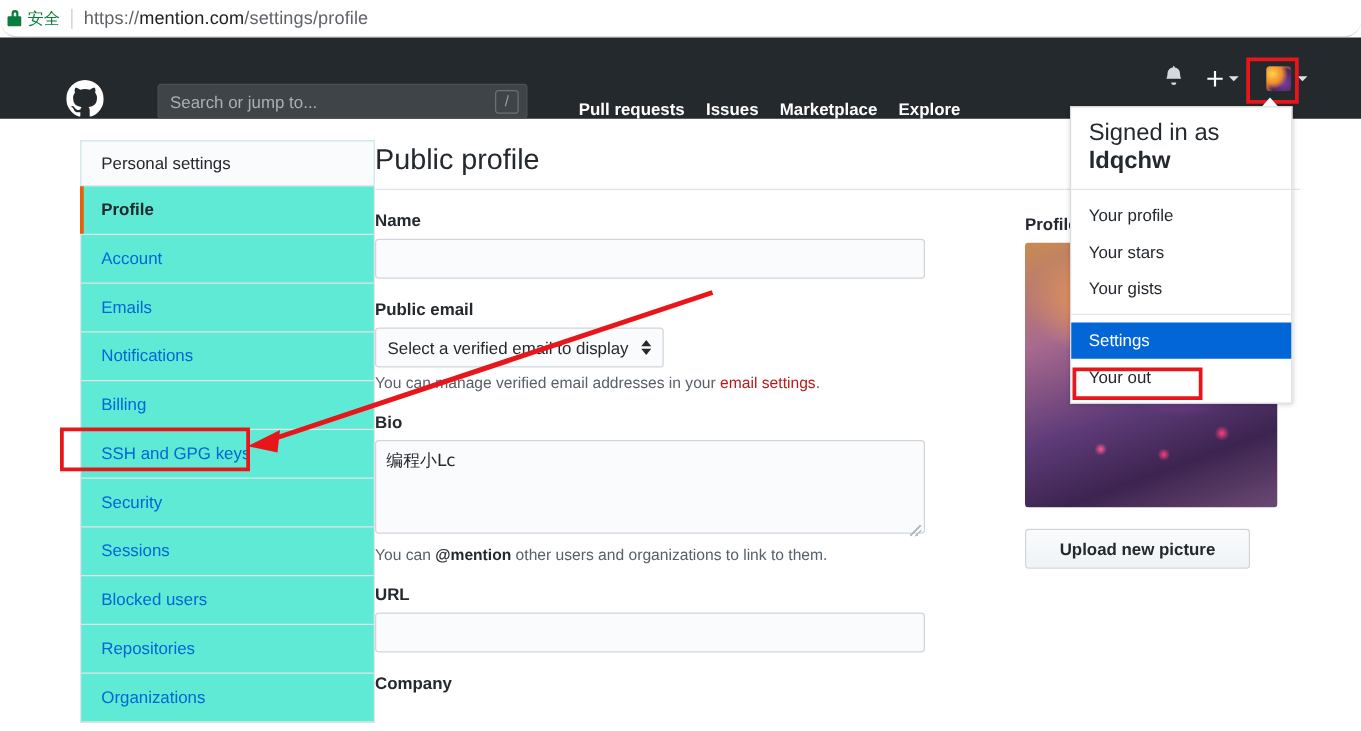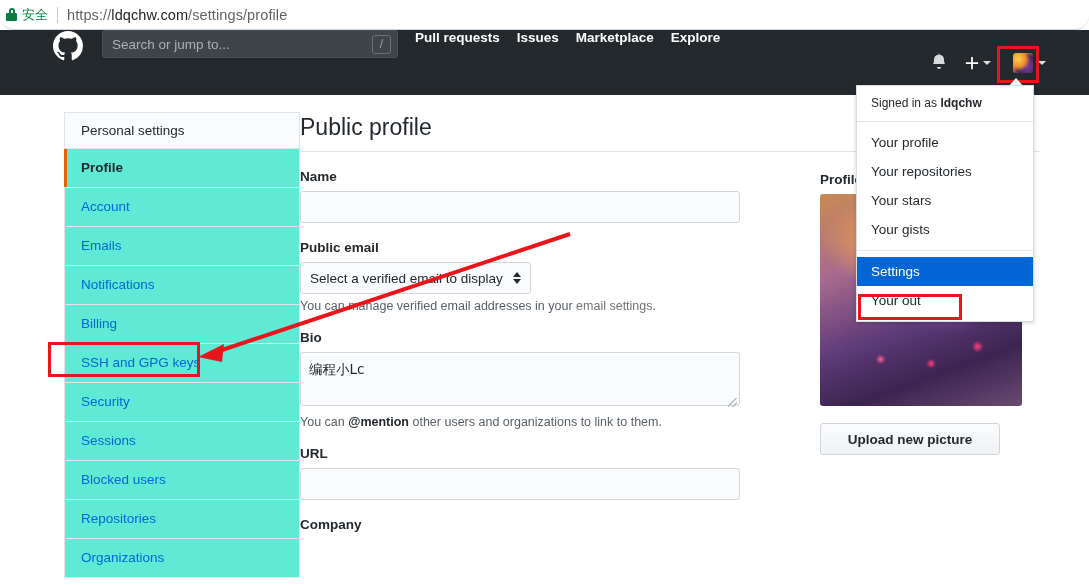--- a/index.html
+++ b/index.html
@@ -41,21 +41,21 @@
   }
   .url-text { font-size: 14.5px; letter-spacing: .1px; }
   .url-scheme { color: #5f6368; }
   .url-host { color: #202124; }
   .url-path { color: #5f6368; }
 
   
   .gh-header {
     position: absolute; top: 30px; left: 0; width: 1089px; height: 65px;
     background: #24292e;
-    display: flex; align-items: flex-start;
+    display: flex; align-items: flex-end; gap: 24px;
   }
   .gh-logo {
     margin-left: 52px; width: 32px; height: 32px;
     display: flex; align-items: center; justify-content: center;
   }
   .gh-search {
     margin-left: 18px; width: 296px; height: 28px;
     background: #3f4448; border: 1px solid #4a5055; border-radius: 3px;
     display: flex; align-items: center; padding: 0 6px 0 9px;
   }
@@ -103,21 +103,21 @@
   }
 
   
   .dropdown {
     position: absolute; left: 856px; top: 85px; width: 178px;
     background: #ffffff; border: 1px solid #d9dde1;
     box-shadow: 0 1px 4px rgba(0,0,0,.18);
     z-index: 40;
   }
   .dd-header {
-    padding: 10px 14px 11px; font-size: 12px; color: #24292e;
+    padding: 10px 14px 11px; font-size: 19px; color: #24292e;
     border-bottom: 1px solid #e3e6e9;
   }
   .dd-header b { font-weight: bold; }
   .dd-group { padding: 6px 0; border-bottom: 1px solid #e3e6e9; }
   .dd-group:last-child { border-bottom: none; }
   .dd-item {
     display: block; padding: 5px 14px; font-size: 13.5px;
     color: #24292e; text-decoration: none; line-height: 19px;
   }
   .dd-item.selected { background: #0366d6; color: #ffffff; }
@@ -183,24 +183,24 @@
     position: absolute; right: 9px; top: 50%; transform: translateY(-50%);
     display: flex; flex-direction: column; gap: 2px;
   }
   .select-arrows i {
     width: 0; height: 0; display: block;
     border-left: 4px solid transparent; border-right: 4px solid transparent;
   }
   .select-arrows i.up { border-bottom: 5px solid #24292e; }
   .select-arrows i.dn { border-top: 5px solid #24292e; }
   .help-text { font-size: 12.5px; color: #586069; margin-top: 5px; }
-  .help-text a { color: #737373; text-decoration: none; text-align: right; }
+  .help-text a { color: #b91c1c; text-decoration: none; text-align: right; }
   .help-text b { color: #24292e; font-weight: bold; }
   .bio-area {
-    position: relative; width: 440px; height: 54px;
+    position: relative; width: 440px; height: 75px;
     border: 1px solid #d1d5da; border-radius: 3px; background: #fafbfc;
     font-size: 13.5px; color: #24292e; padding: 7px 8px;
     font-family: "DejaVu Sans", sans-serif; resize: none; line-height: 18px;
   }
   .bio-wrap { position: relative; width: 440px; }
   .bio-grip {
     position: absolute; right: 3px; bottom: 3px; width: 9px; height: 9px;
     background:
       linear-gradient(135deg, transparent 42%, #b9bec4 42%, #b9bec4 54%, transparent 54%),
       linear-gradient(135deg, transparent 68%, #b9bec4 68%, #b9bec4 80%, transparent 80%);
@@ -238,21 +238,21 @@
 
 <div id="root">
 
   <div class="browser-bar">
     <span class="lock-icon">
       <span class="shackle"></span>
         <span class="body"></span>
     </span>
     <span class="secure-label">安全</span>
     <span class="url-divider"></span>
-    <span class="url-text"><span class="url-scheme">https://</span><span class="url-host">ldqchw.com</span><span class="url-path">/settings/profile</span></span>
+    <span class="url-text"><span class="url-scheme">https://</span><span class="url-host">mention.com</span><span class="url-path">/settings/profile</span></span>
   </div>
 
   <div class="gh-header">
     <div class="gh-logo">
       <svg width="30" height="30" viewBox="0 0 16 16" fill="#ffffff" aria-hidden="true">
         <path d="M8 0C3.58 0 0 3.58 0 8c0 3.54 2.29 6.53 5.47 7.59.4.07.55-.17.55-.38 0-.19-.01-.82-.01-1.49-2.01.37-2.53-.49-2.69-.94-.09-.23-.48-.94-.82-1.13-.28-.15-.68-.52-.01-.53.63-.01 1.08.58 1.23.82.72 1.21 1.87.87 2.33.66.07-.52.28-.87.51-1.07-1.78-.2-3.64-.89-3.64-3.95 0-.87.31-1.59.82-2.15-.08-.2-.36-1.02.08-2.12 0 0 .67-.21 2.2.82.64-.18 1.32-.27 2-.27s1.36.09 2 .27c1.53-1.04 2.2-.82 2.2-.82.44 1.1.16 1.92.08 2.12.51.56.82 1.27.82 2.15 0 3.07-1.87 3.75-3.65 3.95.29.25.54.73.54 1.48 0 1.07-.01 1.93-.01 2.2 0 .21.15.46.55.38A8.01 8.01 0 0 0 16 8c0-4.42-3.58-8-8-8z"></path>
       </svg>
     </div>
     <div class="gh-search">
       <span class="gh-search-placeholder">Search or jump to...</span>
@@ -285,21 +285,20 @@
 
   <div class="avatar-highlight"></div>
   <div class="avatar-pointer"></div>
 
   <div class="dropdown">
     <div class="dd-header">
       <span>Signed in as </span><b>ldqchw</b>
     </div>
     <div class="dd-group">
       <a class="dd-item" href="#">Your profile</a>
-      <a class="dd-item" href="#">Your repositories</a>
       <a class="dd-item" href="#">Your stars</a>
       <a class="dd-item" href="#">Your gists</a>
     </div>
     <div class="dd-group">
       <a class="dd-item selected" href="#">Settings</a>
       <a class="dd-item" href="#">Your out</a>
     </div>
   </div>
   <div class="settings-highlight"></div>
 

